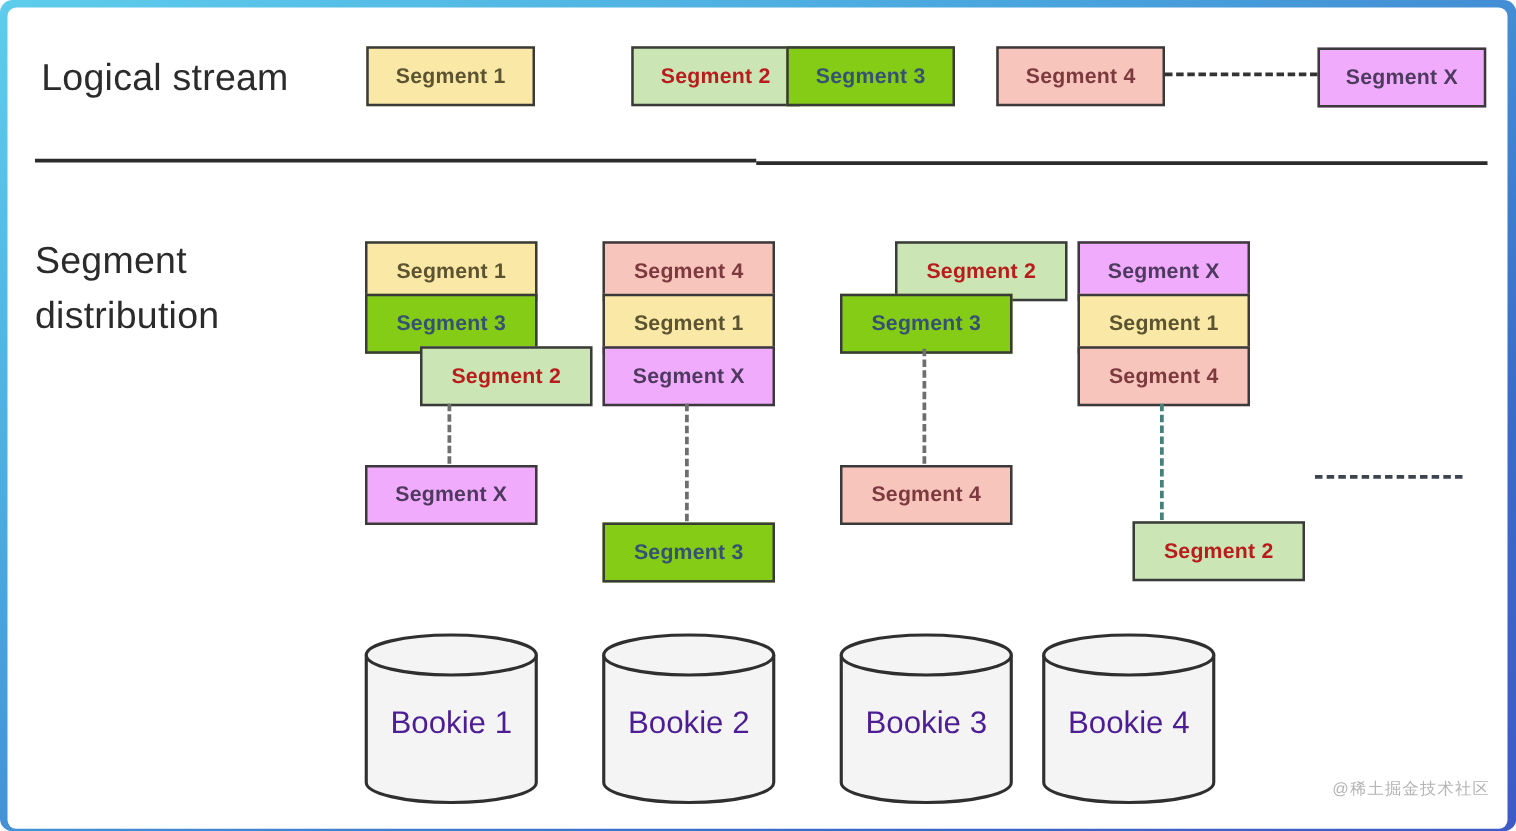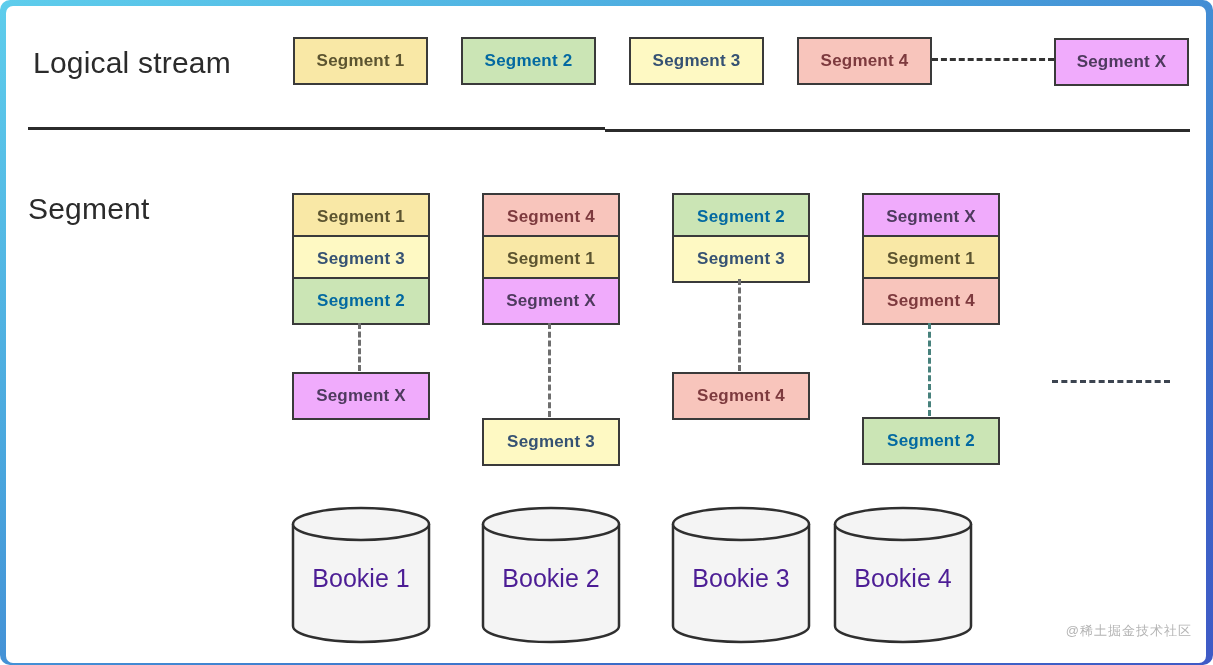--- a/index.html
+++ b/index.html
@@ -23,22 +23,22 @@
   .logical{left:27px;top:40px;}
   .dist{left:22px;top:181px;line-height:44px;}
   
   .seg{
     position:absolute;width:135px;height:48px;box-sizing:border-box;
     border:2px solid #3a3a3a;display:flex;align-items:center;justify-content:center;
     font-size:17px;font-weight:700;letter-spacing:.2px;
   }
   .w138{width:138px;}
   .s1{background:#f9e8a6;color:#5c5430;}
-  .s2{background:#cbe5b5;color:#0369a1;}
-  .s3{background:#fef9c3;color:#365273;}
+  .s2{background:#cbe5b5;color:#b91c1c;margin-left:44px;}
+  .s3{background:#84cc16;color:#365273;}
   .s4{background:#f8c5bc;color:#7d3a3e;}
   .sx{background:#f0abfc;color:#4e3a5e;}
   
   .t1{left:287px;top:31px;}
   .t2{left:455px;top:31px;}
   .t3{left:623px;top:31px;}
   .t4{left:791px;top:31px;}
   .t5{left:1048px;top:32px;}
   
   .cA{left:286px;} .cB{left:476px;} .cC{left:666px;} .cD{left:856px;}
@@ -83,20 +83,21 @@
     <div class="seg s3 t3">Segment 3</div>
     <div class="seg s4 t4">Segment 4</div>
     <div class="seg sx t5">Segment X</div>
     <div class="hdash top-connector"></div>
 
     <div class="divider divL"></div>
     <div class="divider divR"></div>
 
     <div class="big-label dist">
       <div>Segment</div>
+      <div>distribution</div>
     </div>
 
     <div class="seg w138 s1 cA r1">Segment 1</div>
     <div class="seg w138 s3 cA r2">Segment 3</div>
     <div class="seg w138 s2 cA r3">Segment 2</div>
     <div class="vdash vA"></div>
     <div class="seg w138 sx cA hangA">Segment X</div>
 
     <div class="seg w138 s4 cB r1">Segment 4</div>
     <div class="seg w138 s1 cB r2">Segment 1</div>

